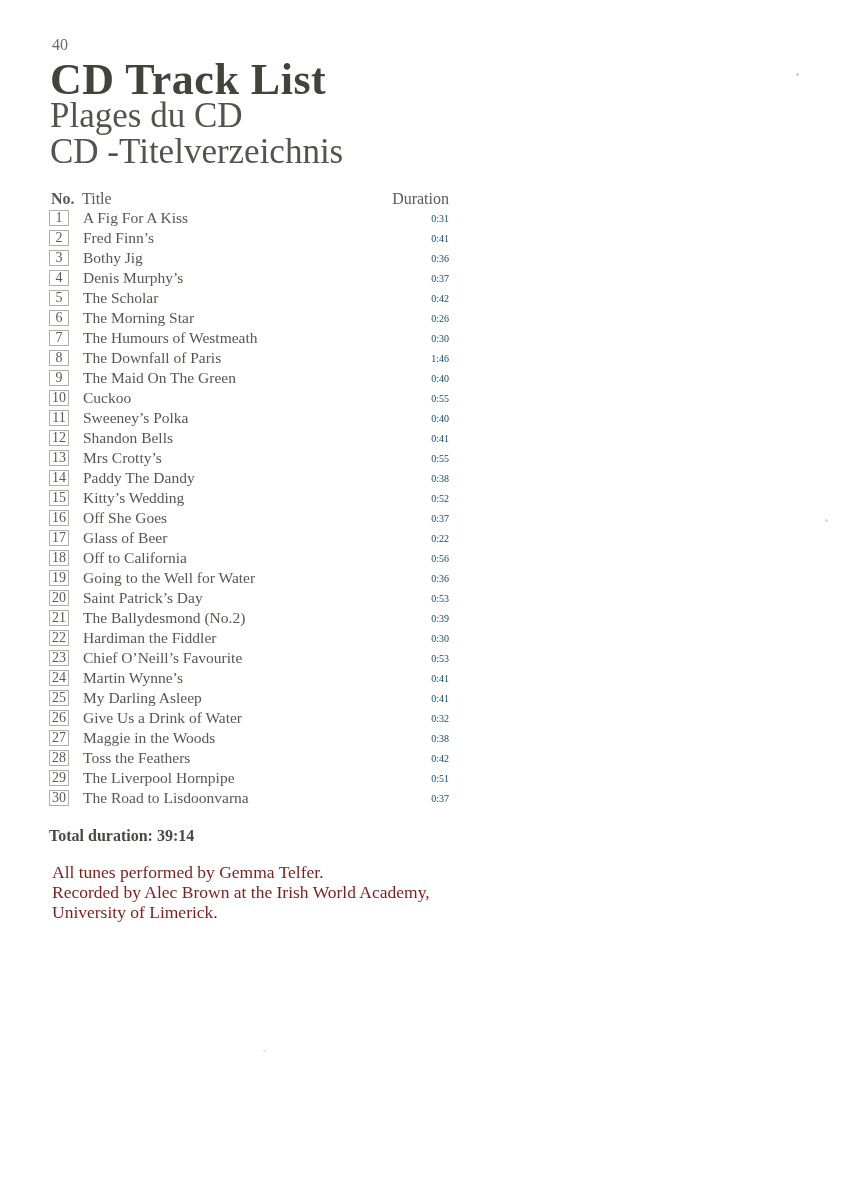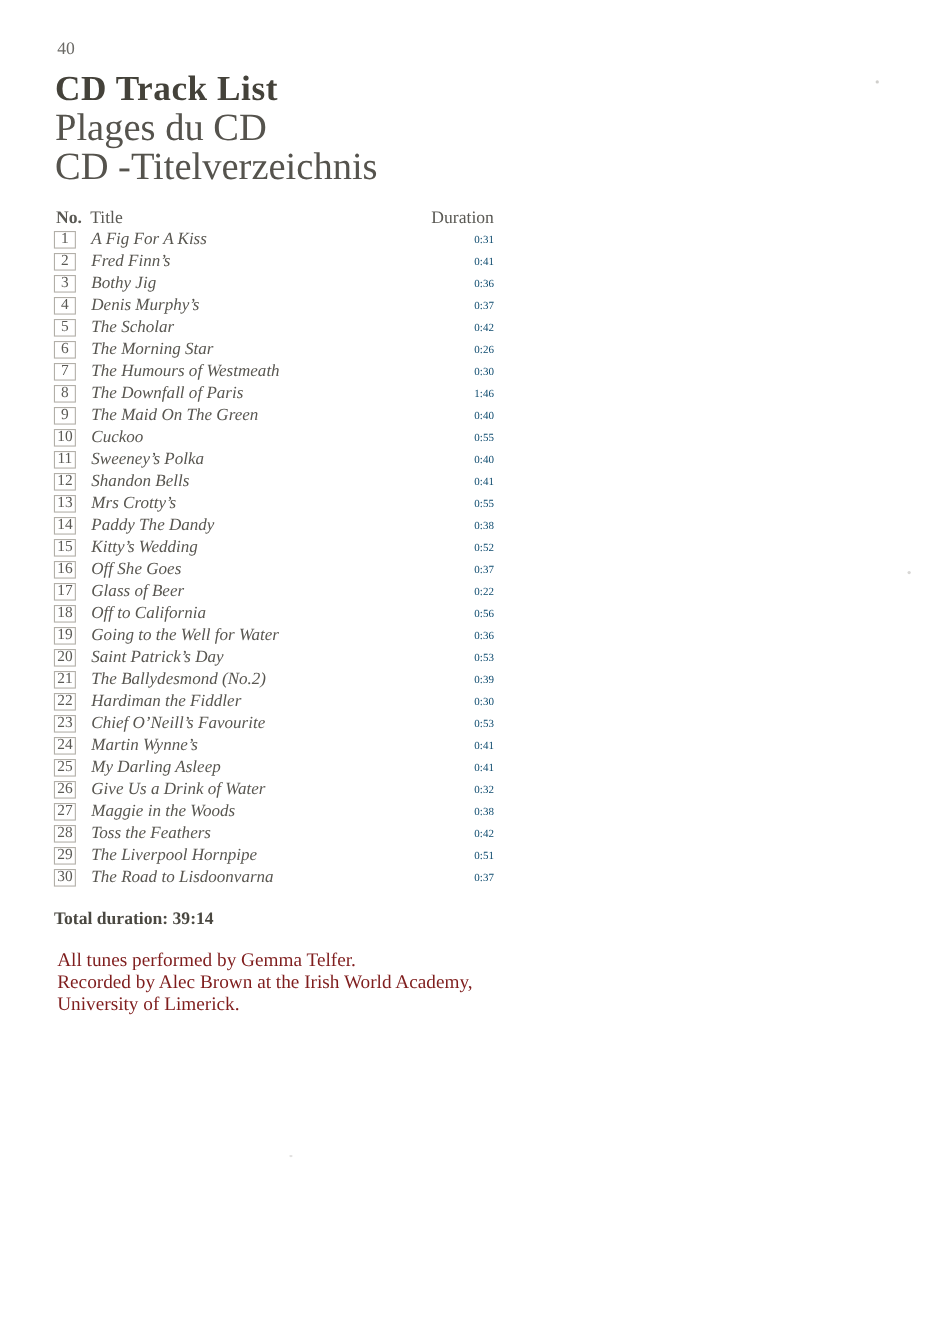--- a/index.html
+++ b/index.html
@@ -24,21 +24,21 @@
     color: #6b6a66;
   }
   .heading-block {
     position: absolute;
     left: 50px;
     top: 62px;
     line-height: 36px;
   }
   .main-title {
     margin: 0;
-    font-size: 32px;
+    font-size: 44px;
     font-weight: bold;
     color: #44423a;
     letter-spacing: 0.5px;
   }
   .sub-title {
     margin: 0;
     font-size: 35px;
     font-weight: normal;
     color: #55534d;
   }
@@ -73,21 +73,20 @@
     font-size: 14px;
     line-height: 14px;
     text-align: center;
     color: #5a5954;
   }
   .track-title {
     margin-left: 14px;
     font-size: 15.5px;
     color: #585650;
     white-space: nowrap;
-    font-style: italic;
   }
   .track-duration {
     margin-left: auto;
     font-size: 10px;
     color: #0c4a6e;
   }
   .total-duration {
     position: absolute;
     left: 49px;
     top: 827px;

